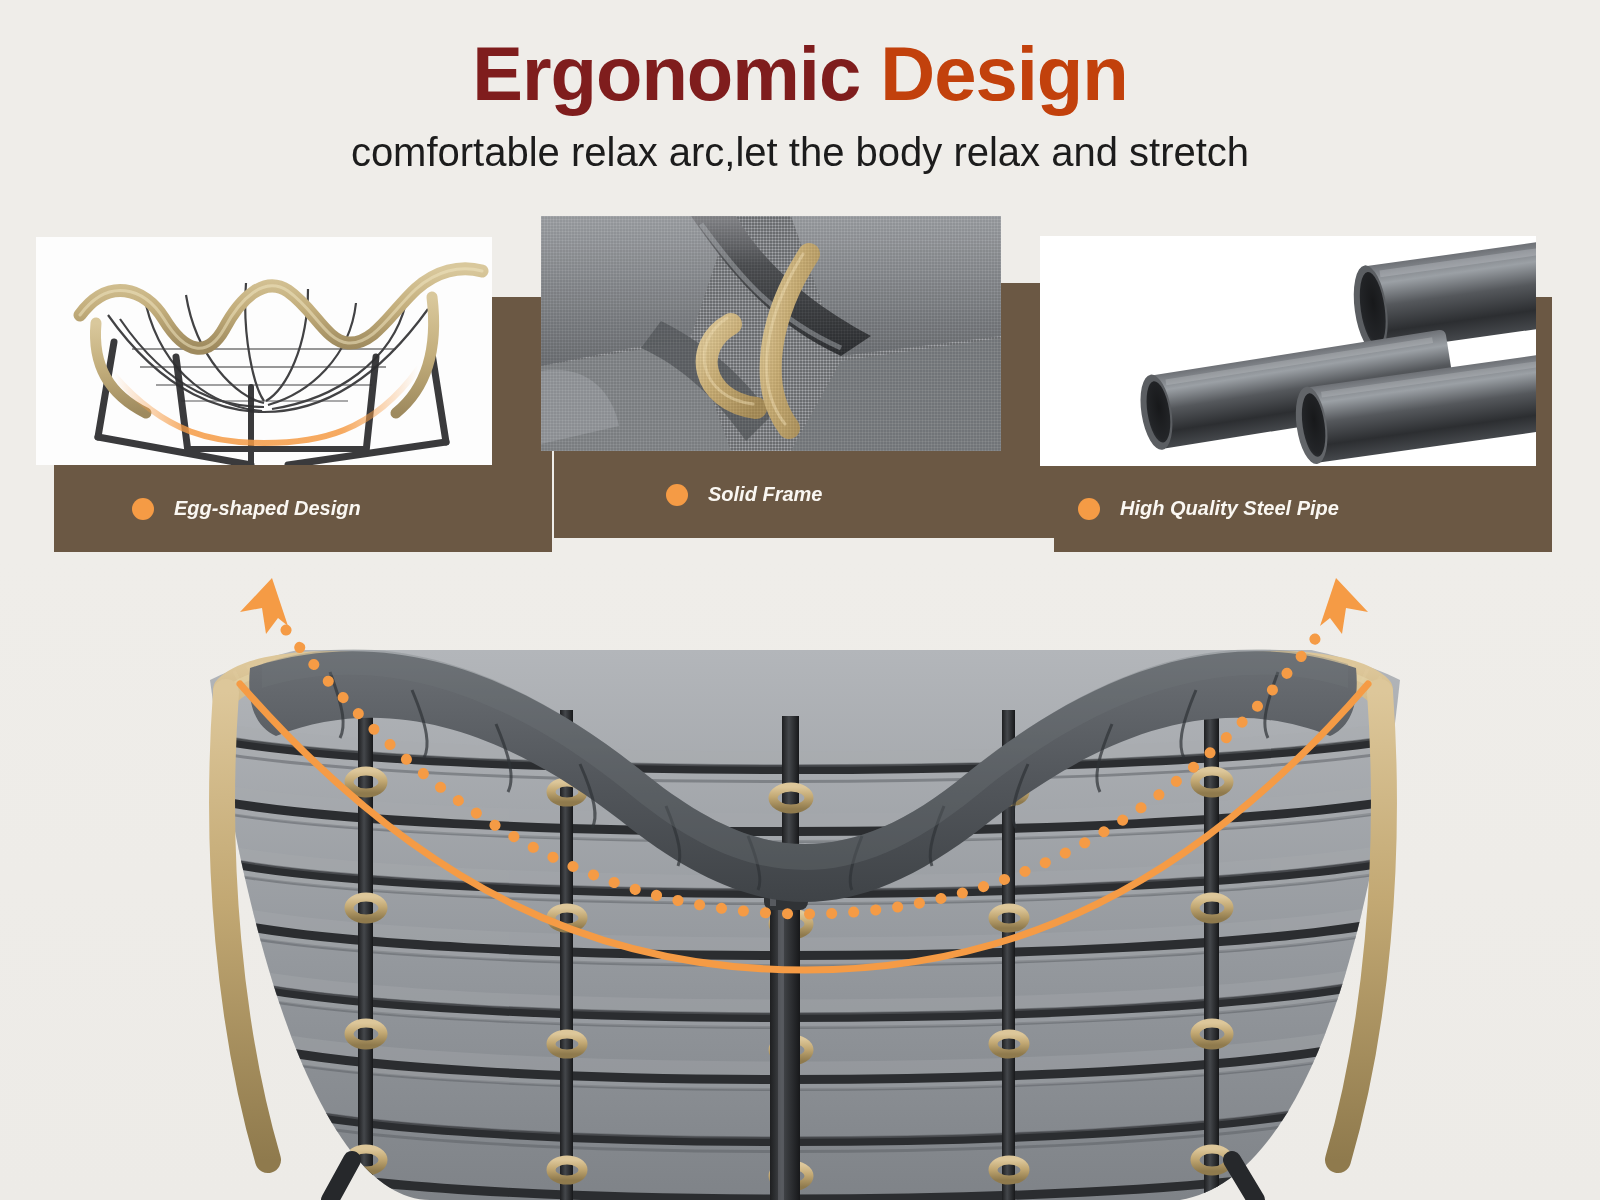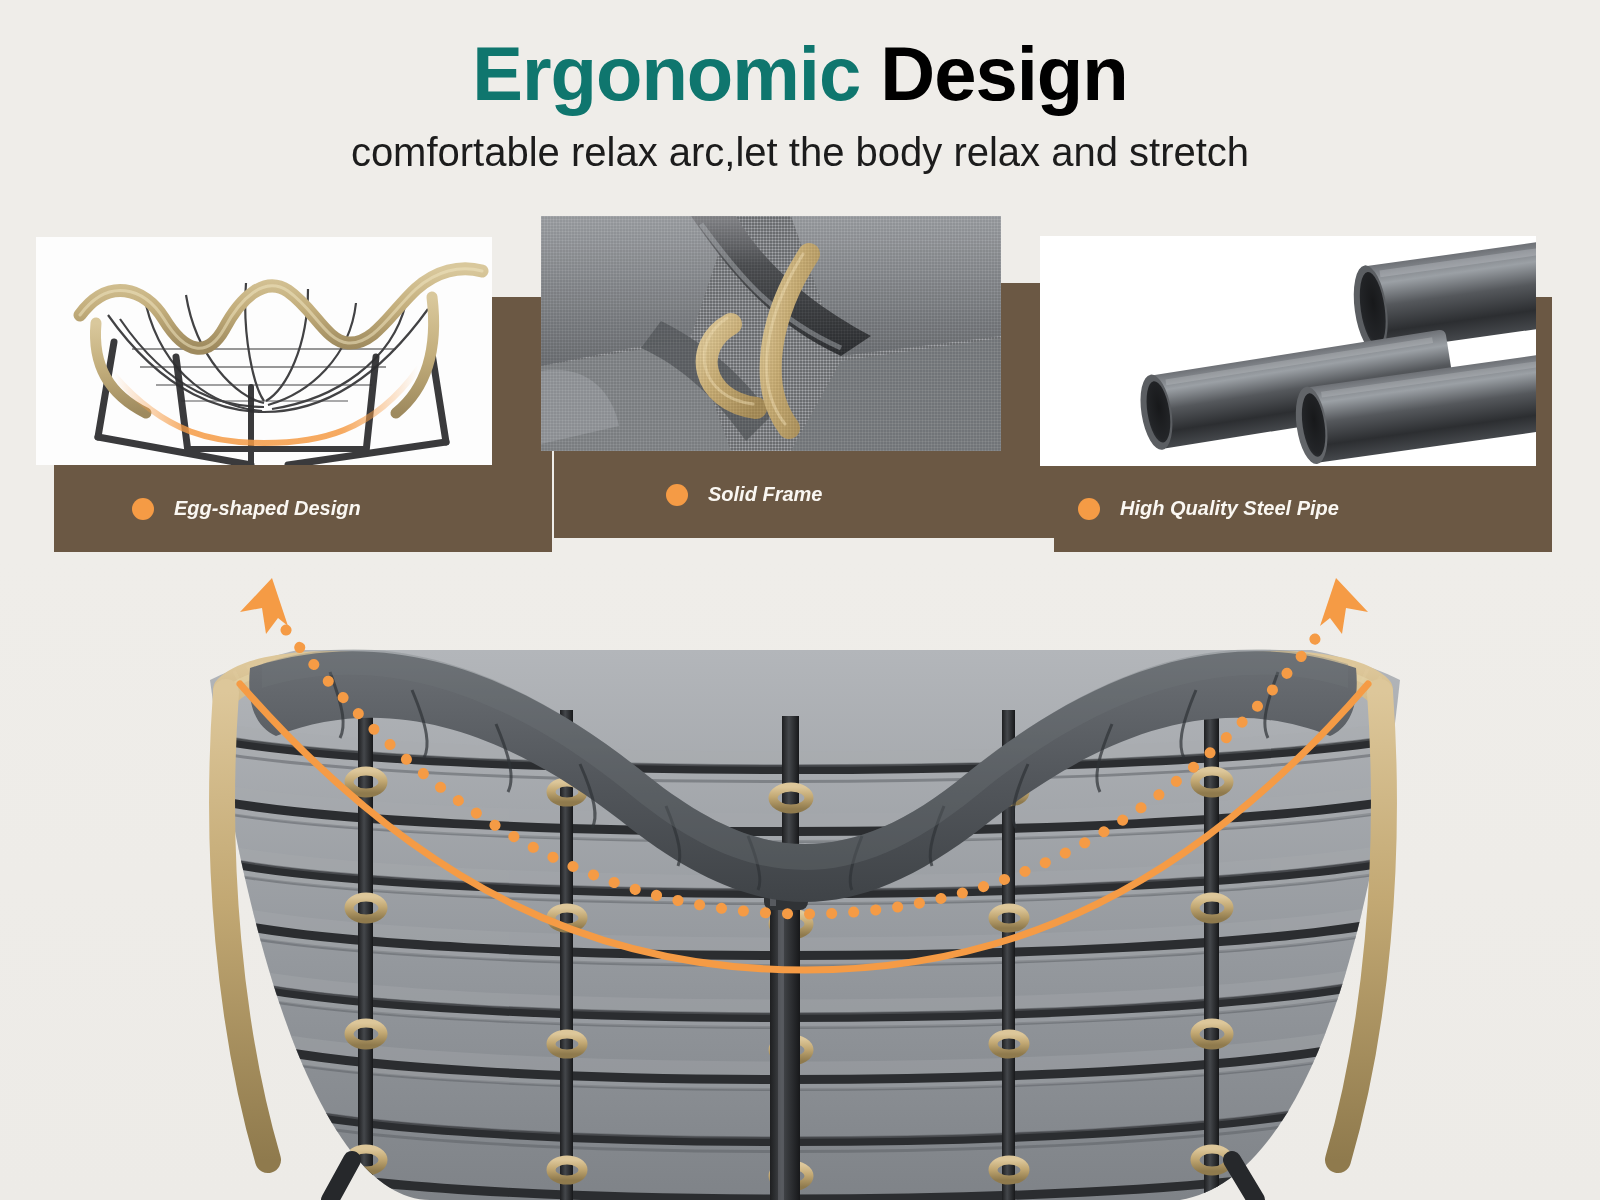--- a/index.html
+++ b/index.html
@@ -10,22 +10,22 @@
     position:relative;
   }
 
   
   #header { position:absolute; top:0; left:0; width:1600px; height:200px; text-align:center; }
   #title {
     position:absolute; top:30px; left:0; width:1600px;
     font-size:76px; font-weight:bold; letter-spacing:-1px;
     line-height:88px; white-space:nowrap;
   }
-  #title .accent { color:#0f766e; }
-  #title .dark   { color:#000000; }
+  #title .accent { color:#7f1d1d; }
+  #title .dark   { color:#c2410c; }
   #subtitle {
     position:absolute; top:126px; left:0; width:1600px;
     font-size:40px; font-weight:400; color:#1c1c1c;
     line-height:52px; white-space:nowrap;
   }
 
   
   #cards { position:absolute; top:0; left:0; width:1600px; height:1200px; }
   .card { position:absolute; }
   .card .photo {

